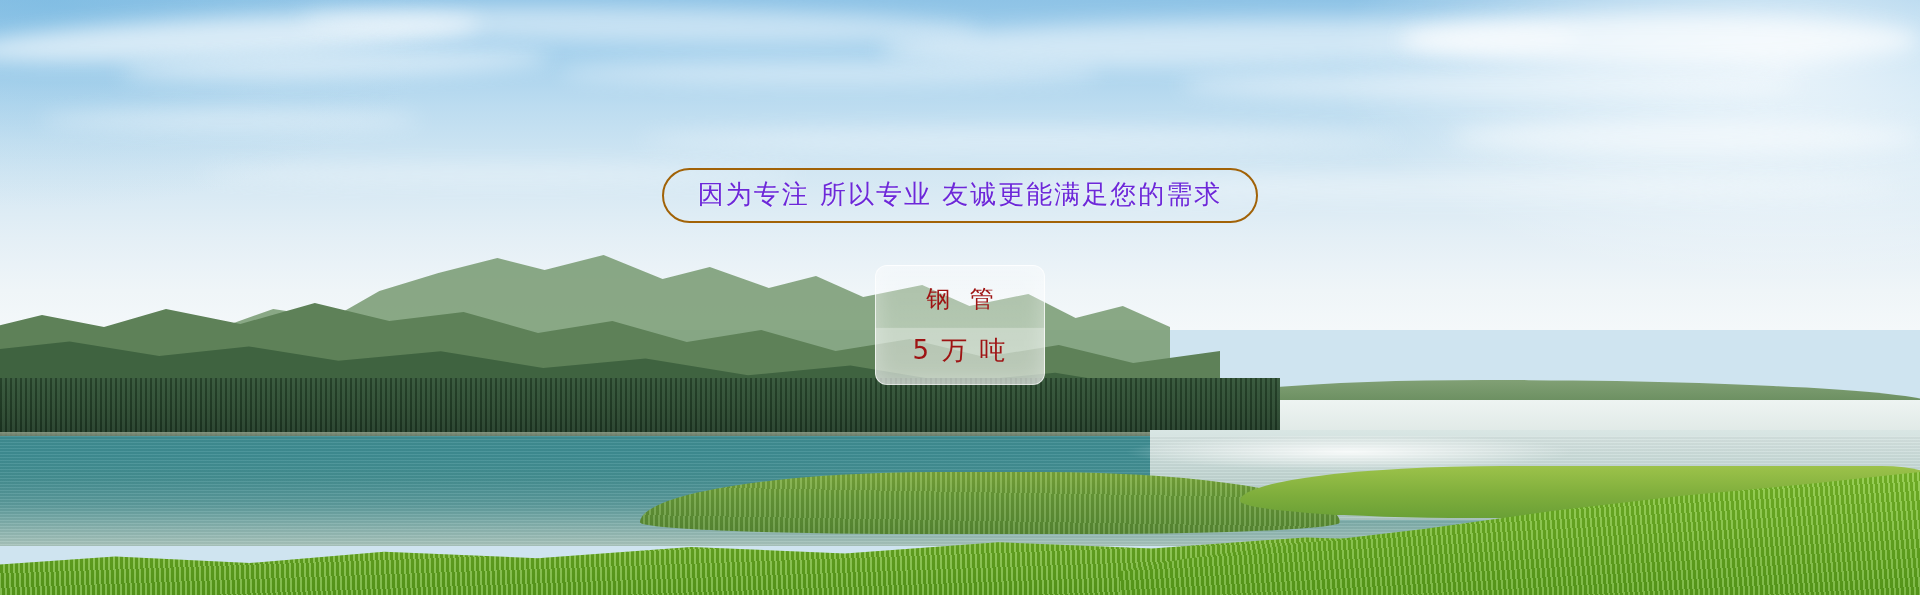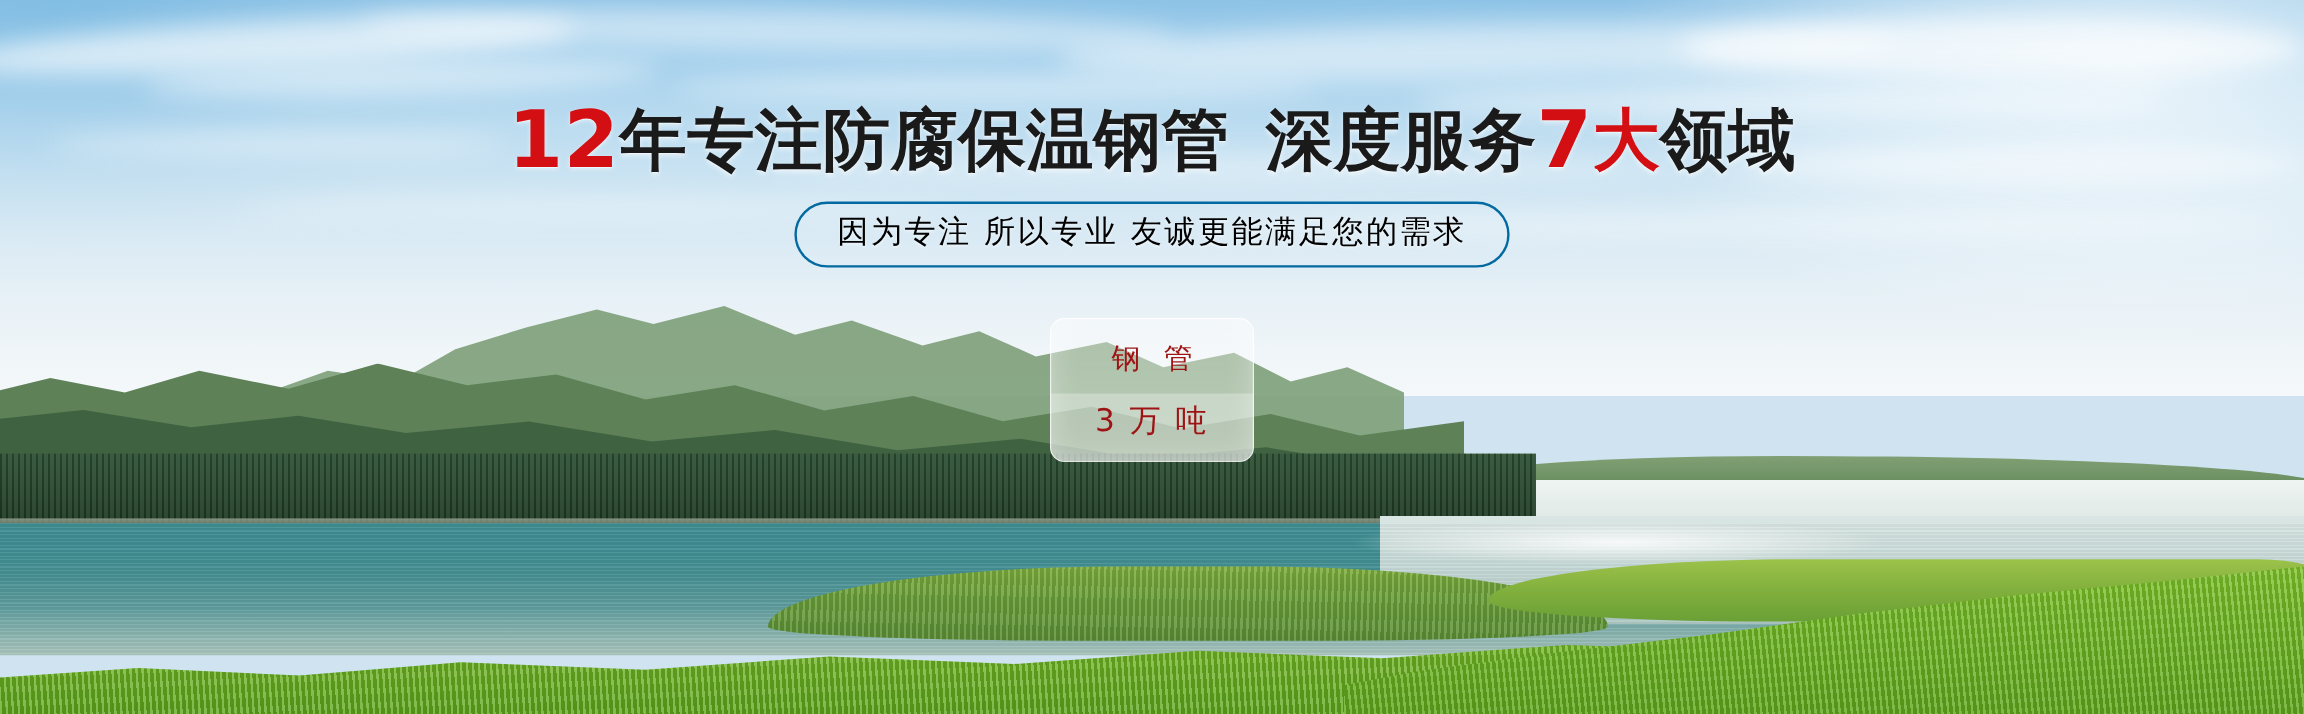--- a/index.html
+++ b/index.html
@@ -123,22 +123,22 @@
   .headline { position:absolute; left:0; right:0; top:84px; text-align:center;
       font-size:56px; font-weight:bold; line-height:1; white-space:nowrap;
       letter-spacing:.5px; color:#1a1a1a;
       text-shadow:0 2px 4px rgba(255,255,255,.55), 0 1px 0 rgba(255,255,255,.5); }
   .headline .num { font-size:66px; vertical-align:-3px; }
   .red { color:#d40f14; }
   .gap { display:inline-block; width:30px; }
 
   .subtitle-wrap { position:absolute; left:0; right:0; top:168px; text-align:center; }
   .subtitle { display:inline-block; padding:9px 34px 11px;
-      border:2px solid #0369a1; border-radius:30px;
-      font-size:26px; letter-spacing:2px; color:#000000; line-height:1.2;
+      border:2px solid #a16207; border-radius:30px;
+      font-size:26px; letter-spacing:2px; color:#6d28d9; line-height:1.2;
       text-shadow:0 1px 2px rgba(255,255,255,.5); }
 
   .cards { position:absolute; left:0; right:0; top:265px; height:140px;
       display:flex; justify-content:center; align-items:flex-start; gap:8px; }
   .card { width:170px; height:120px; border-radius:12px;
       border:1px solid rgba(255,255,255,.78);
       background:linear-gradient(to bottom,
           rgba(255,255,255,.30) 0%, rgba(255,255,255,.36) 52%,
           rgba(255,255,255,.55) 53%, rgba(255,255,255,.58) 100%);
       display:flex; flex-direction:column; align-items:center;
@@ -187,32 +187,29 @@
   <div class="lake-shine"></div>
 
   <div class="island"></div>
   <div class="island2"></div>
 
   <div class="grass-fg"></div>
   <div class="grass-right"></div>
 
   <div class="content">
 
-    <div class="headline">
-      <span class="red num">12</span><span>年专注防腐保温钢管</span><span class="gap"></span><span>深度服务</span><span class="red num">7</span><span class="red">大</span><span>领域</span>
-    </div>
 
     <div class="subtitle-wrap">
       <div class="subtitle">因为专注  所以专业  友诚更能满足您的需求</div>
     </div>
 
     <div class="cards">
 
       <div class="card">
         <div class="card-title">钢 管</div>
-        <div class="card-value"><span>3 万 吨</span></div>
+        <div class="card-value"><span>5 万 吨</span></div>
       </div>
 
 
 
     </div>
   </div>
 </div>
 
 </body></html>

